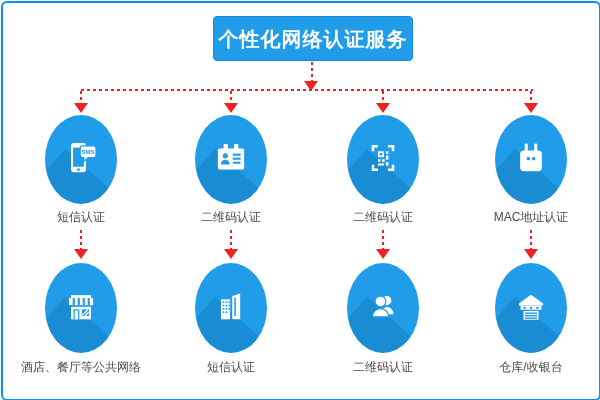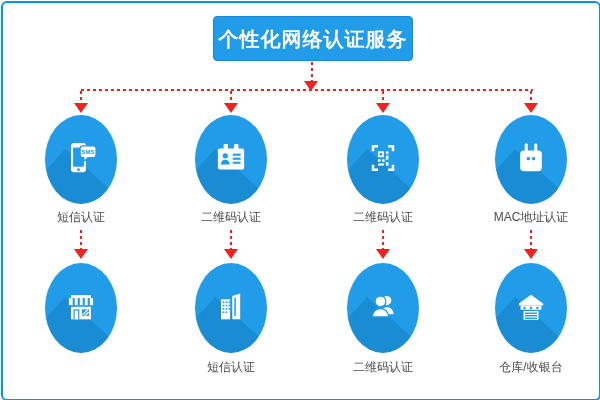--- a/index.html
+++ b/index.html
@@ -83,20 +83,21 @@
         <rect x="20" y="14.5" width="2.6" height="8.5" fill="var(--blue)"></rect>
         <rect x="26" y="14.5" width="2.6" height="8.5" fill="var(--blue)"></rect>
         <rect x="32" y="14.5" width="2.6" height="8.5" fill="var(--blue)"></rect>
         <rect x="12" y="25" width="24" height="15" fill="#fff"></rect>
         <rect x="15" y="28" width="7" height="12" fill="var(--blue)"></rect>
         <rect x="16.5" y="29.5" width="4" height="10.5" fill="#fff"></rect>
         <rect x="25" y="28" width="8.5" height="8" fill="var(--blue)"></rect>
         <path d="M25.5 35l6.5-6.5M28.5 36l4.5-4.5" stroke="#fff" stroke-width="1.4"></path>
       </svg>
     </div>
+    <div class="lbl b">酒店、餐厅等公共网络</div>
   </div>
 
   <div class="col c2">
     <div class="vdash stub"></div>
     <div class="arr stub-arr"></div>
     <div class="bubble top">
       <svg width="42" height="44" viewBox="0 0 48 48">
         <rect x="15.5" y="8" width="5" height="8" rx="1" fill="#fff"></rect>
         <rect x="27.5" y="8" width="5" height="8" rx="1" fill="#fff"></rect>
         <rect x="9" y="13" width="30" height="24" rx="2" fill="#fff"></rect>

